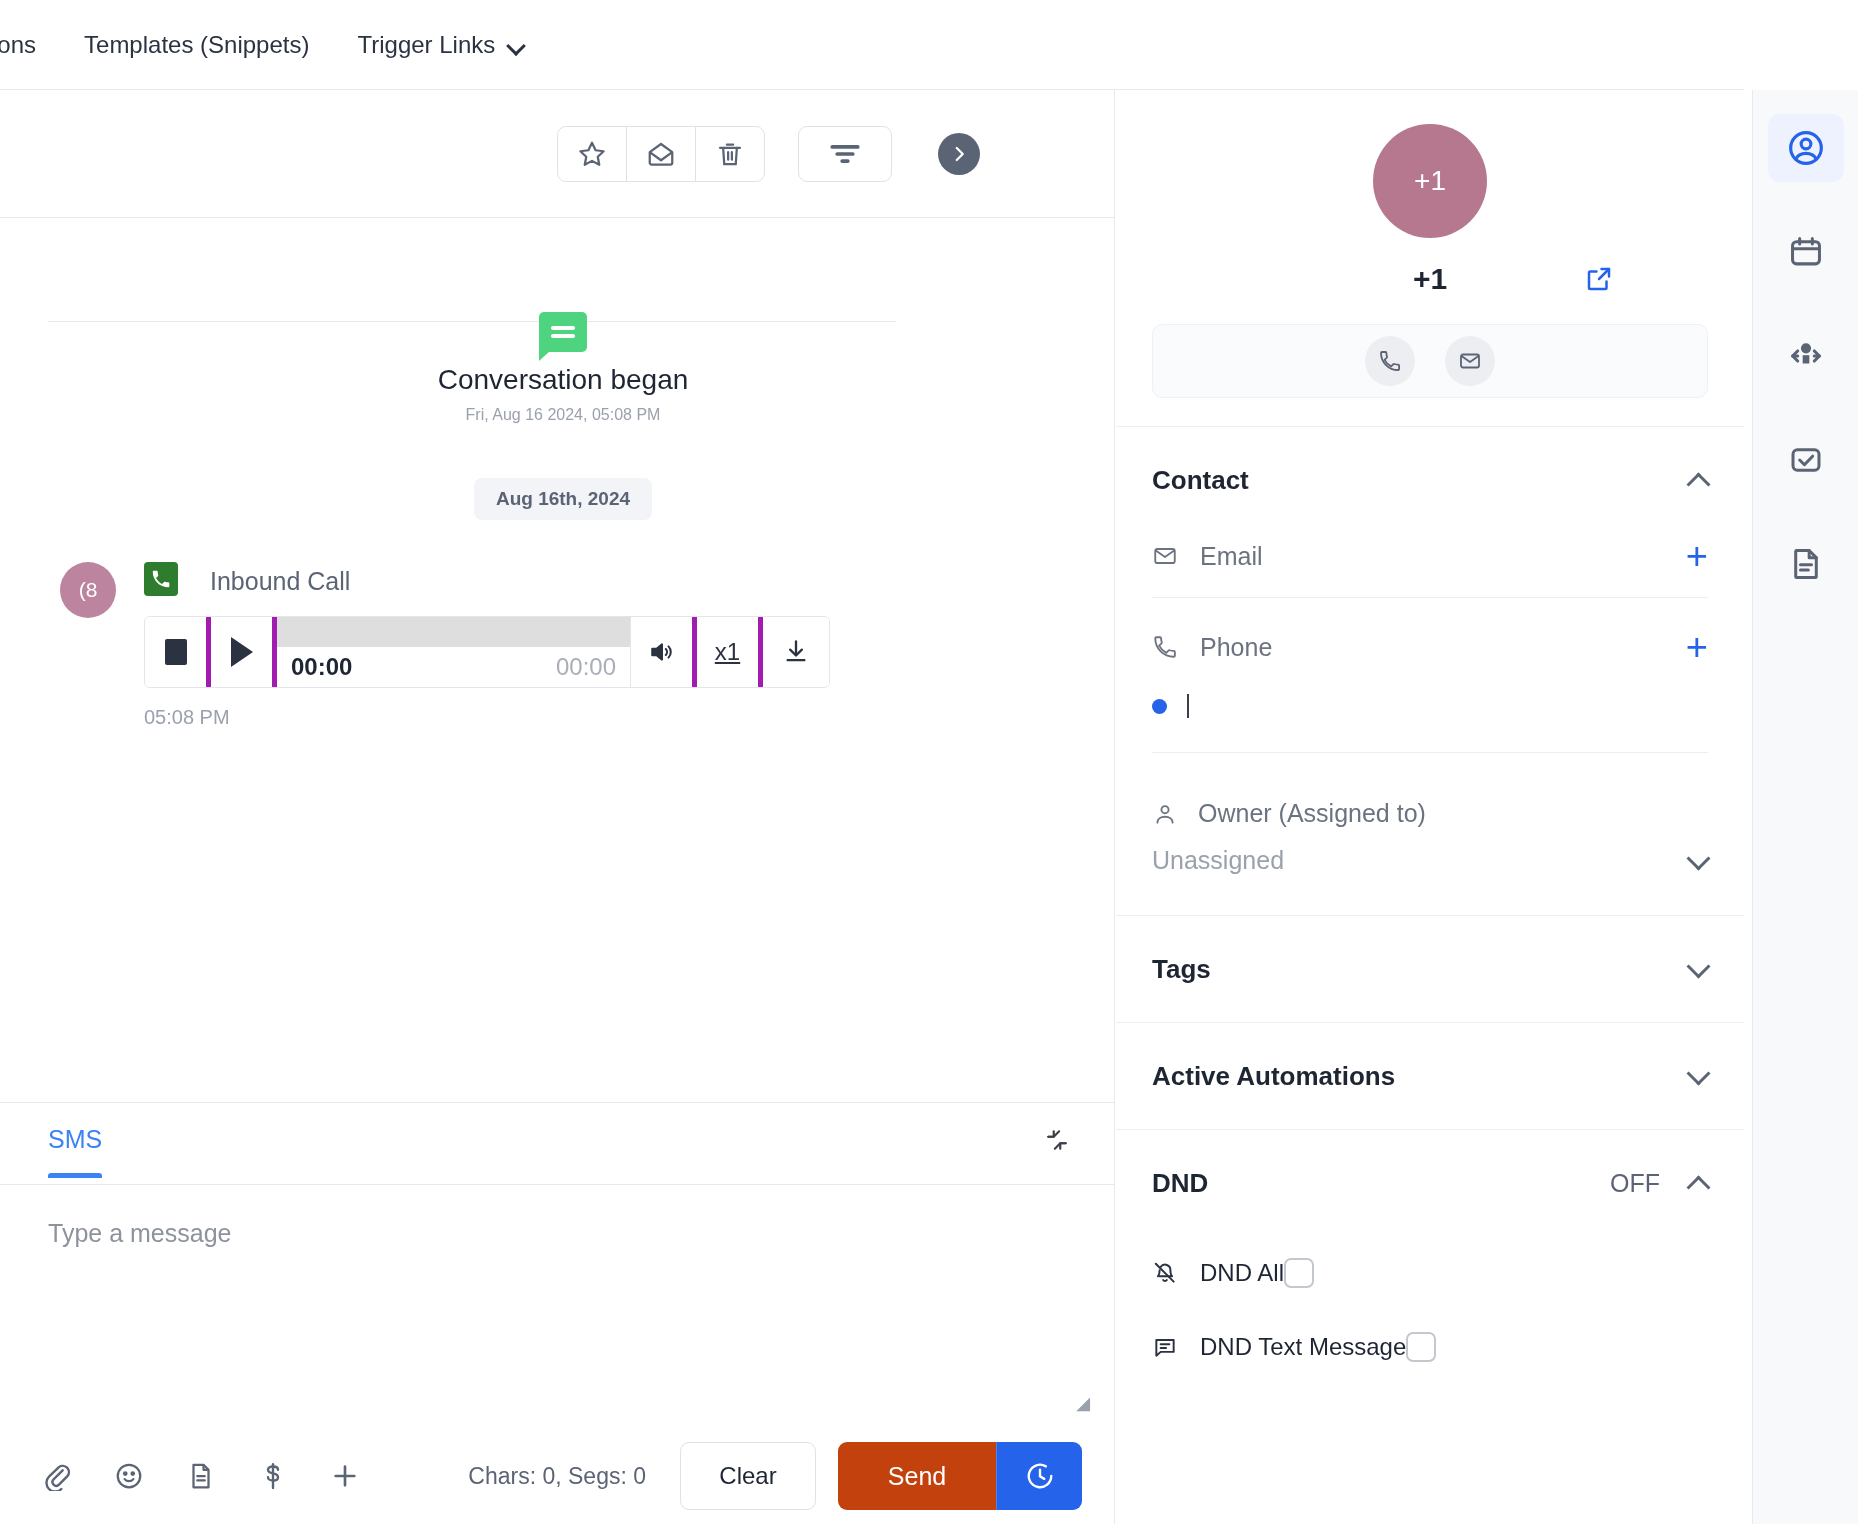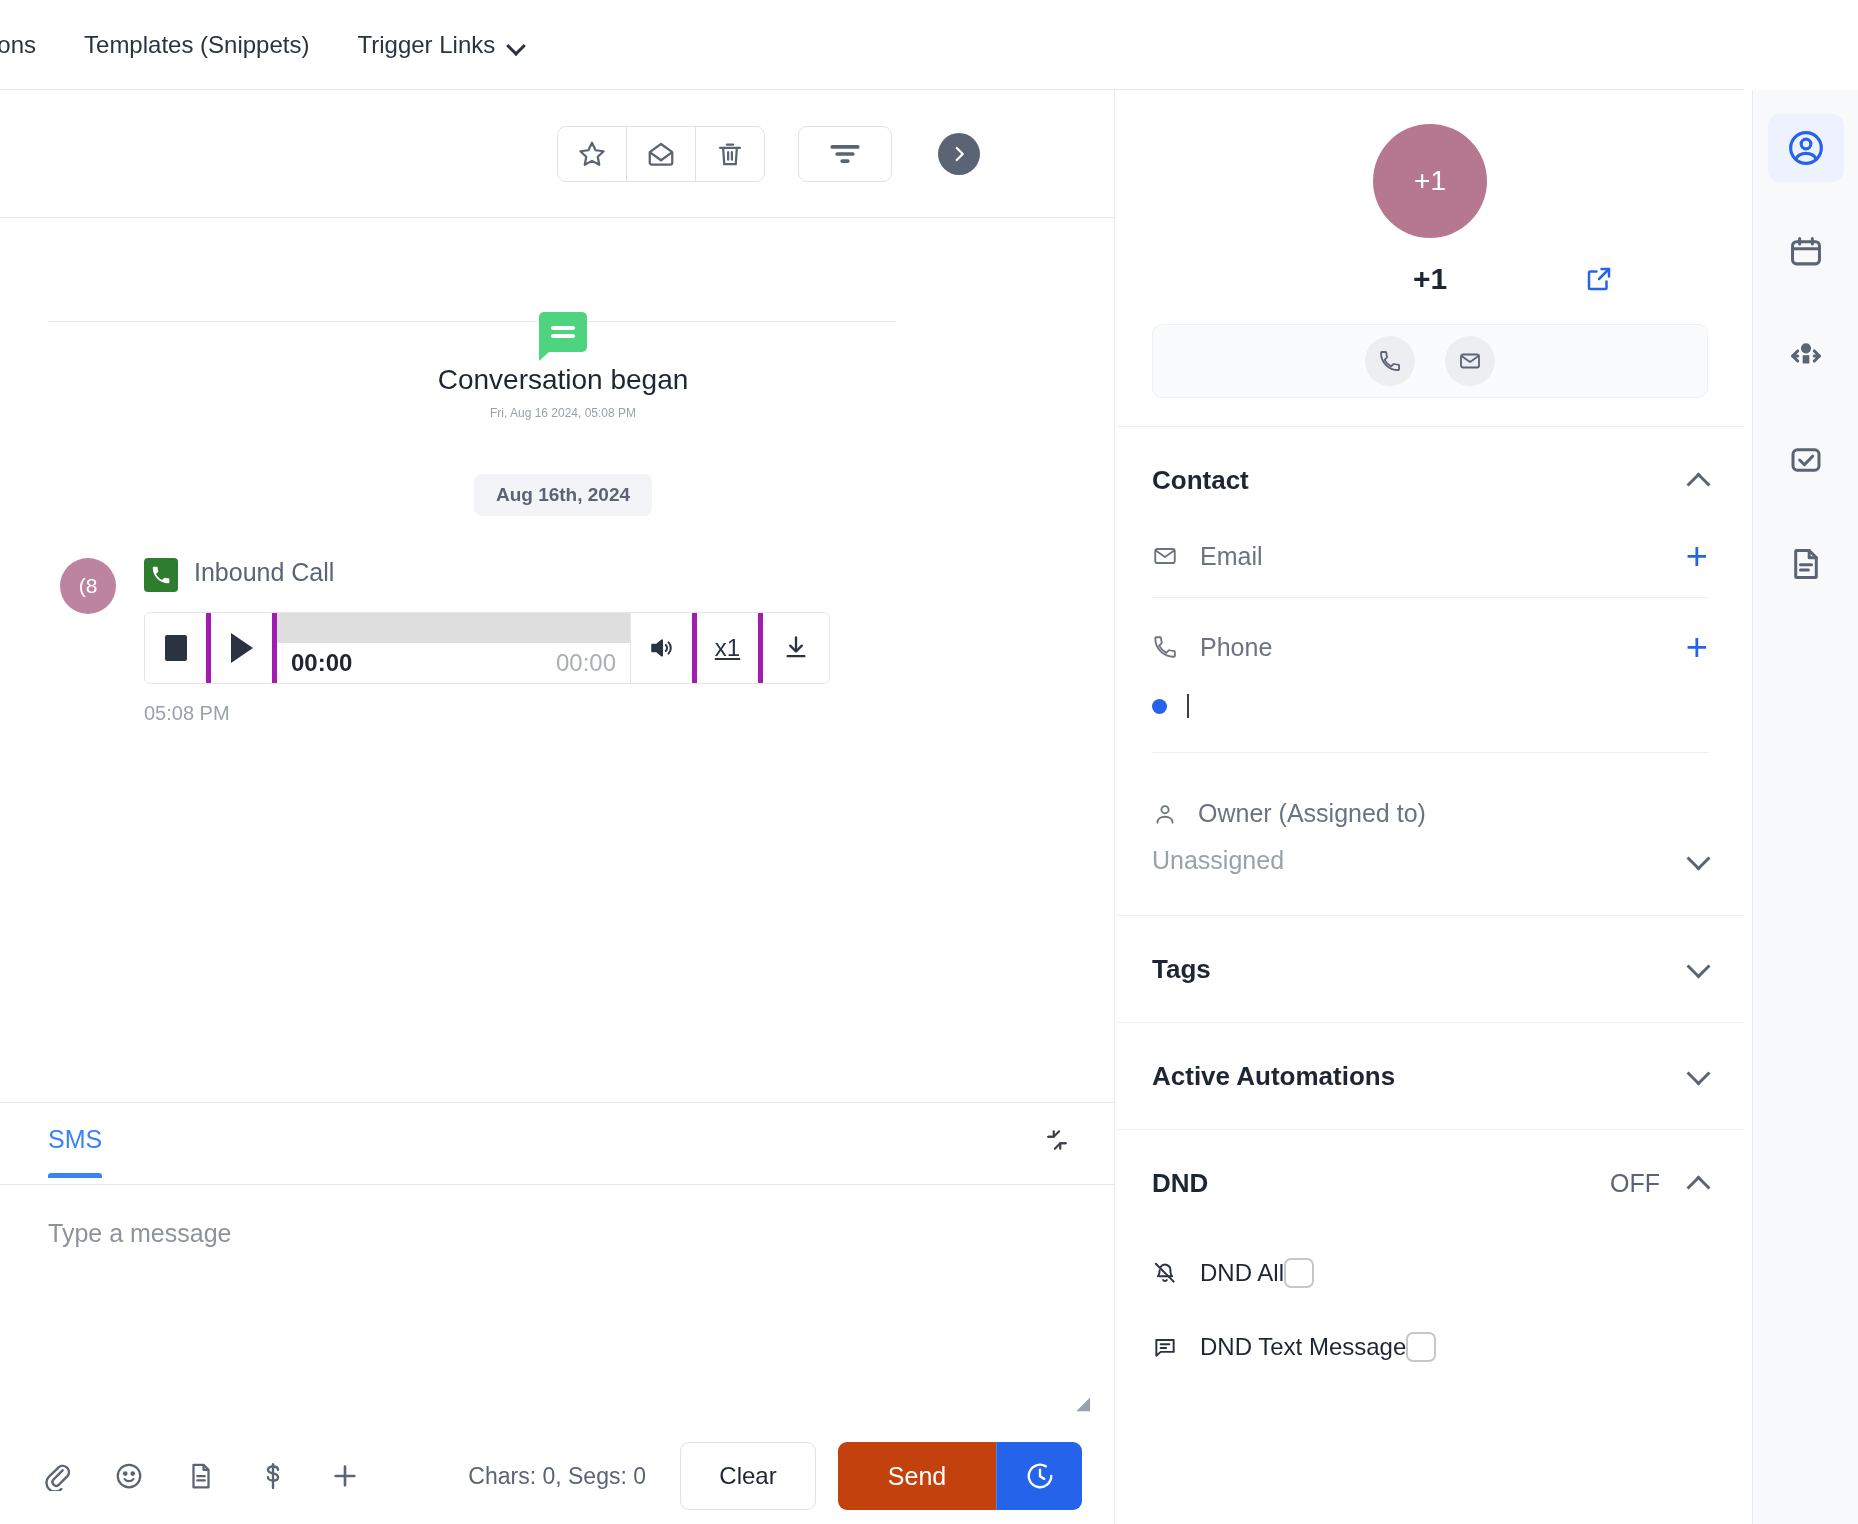--- a/index.html
+++ b/index.html
@@ -71,35 +71,35 @@
     width: 48px; height: 40px; background:#4ed47f; border-radius: 5px 5px 5px 0;
     margin: 0 auto 8px; display:flex; align-items:center; justify-content:center;
     flex-direction: column; gap: 4px; position: relative; z-index: 2;
   }
   .bubble-icon span { display:block; width: 24px; height: 4px; background:#fff; border-radius: 2px; }
   .bubble-icon:after{
     content:""; position:absolute; left:0; bottom:-9px; width:0; height:0;
     border-left: 0 solid transparent; border-top: 10px solid #4ed47f; border-right: 11px solid transparent;
   }
   .conv-begin-title { font-size: 28px; color: #1f2633; font-weight: 400; margin-top: 12px;}
-  .conv-begin-date { font-size: 12px; color: #9aa1ad; margin-top: 10px; }
+  .conv-begin-date { font-size: 16px; color: #9aa1ad; margin-top: 10px; }
 
   .date-chip {
     margin: 54px auto 0; width: max-content; padding: 10px 22px;
     background: #f2f4f7; border-radius: 8px; color:#5b6475; font-size: 19px; font-weight: 600;
   }
 
   .msg-row { display:flex; align-items:flex-start; margin: 42px 0 0 48px; }
   .avatar-sm {
     width: 56px; height: 56px; border-radius: 50%; background:#bd84a0;
     color:#fff; font-size: 21px; display:flex; align-items:center; justify-content:center;
     flex: 0 0 56px;
   }
   .msg-body { margin-left: 28px; }
-  .call-head { display:flex; align-items:flex-start; gap: 16px; }
+  .call-head { display:flex; align-items:flex-end; gap: 32px; }
   .call-ico {
     width: 34px; height: 34px; background: #2e7d2e; border-radius: 4px;
     display:flex; align-items:center; justify-content:center;
   }
   .call-label { font-size: 25px; color: #5b6475; }
 
   .player {
     margin-top: 20px; width: 686px; height: 72px; border:1px solid #e3e5ea;
     border-radius: 6px; display:flex; align-items:stretch; background:#fff; overflow:hidden;
   }

